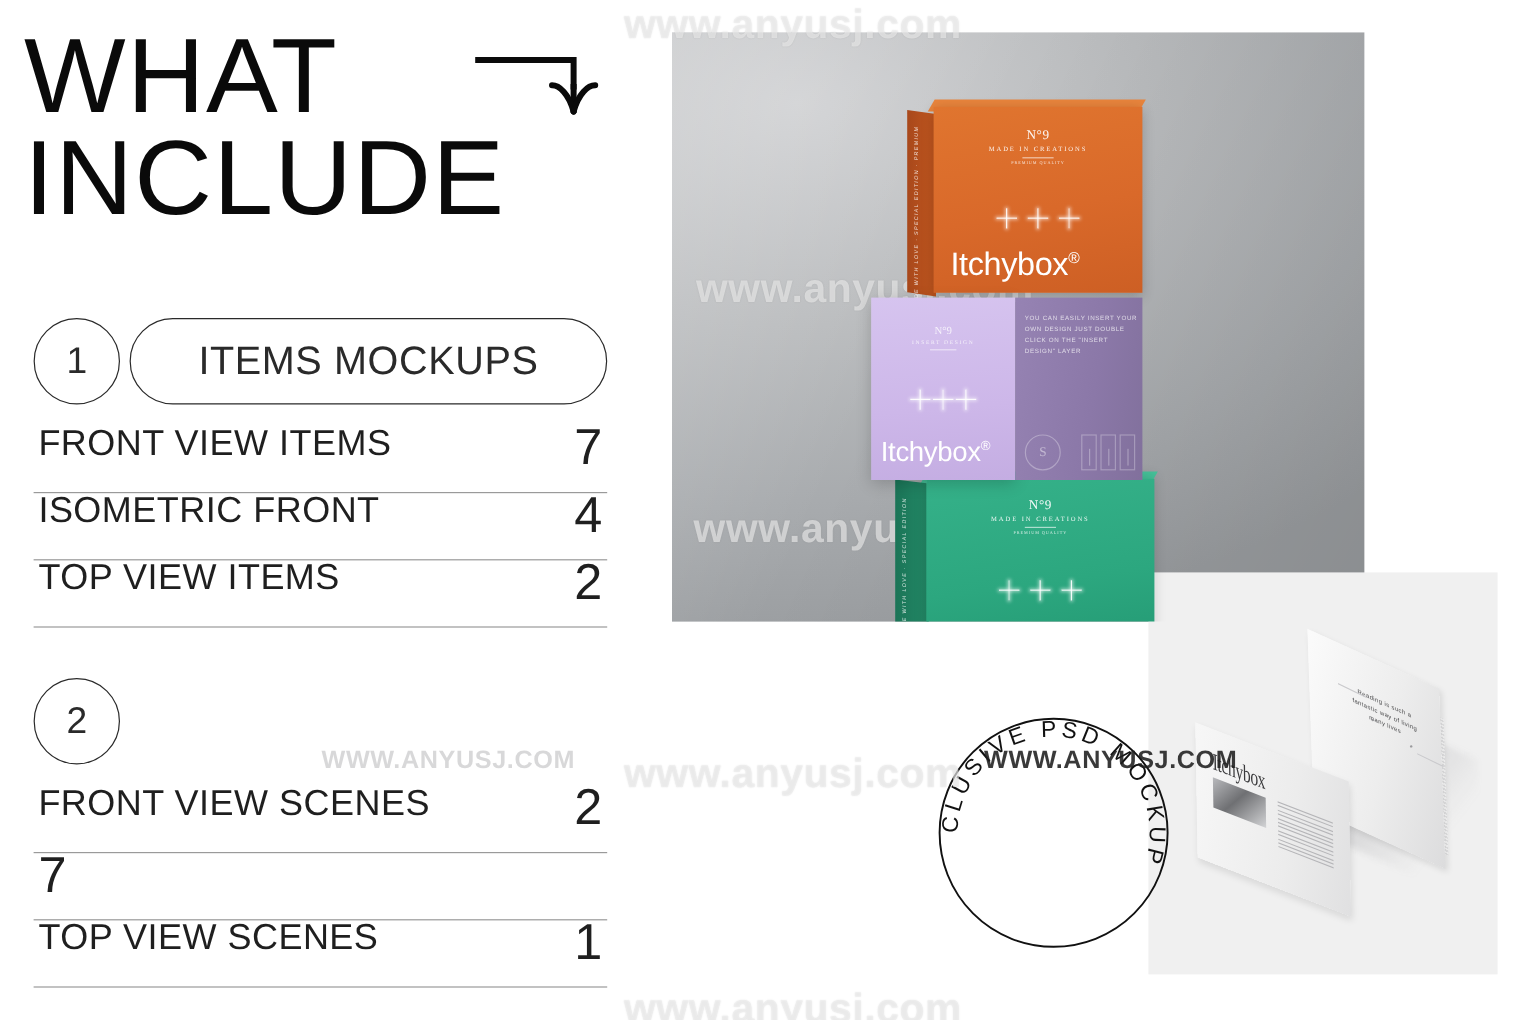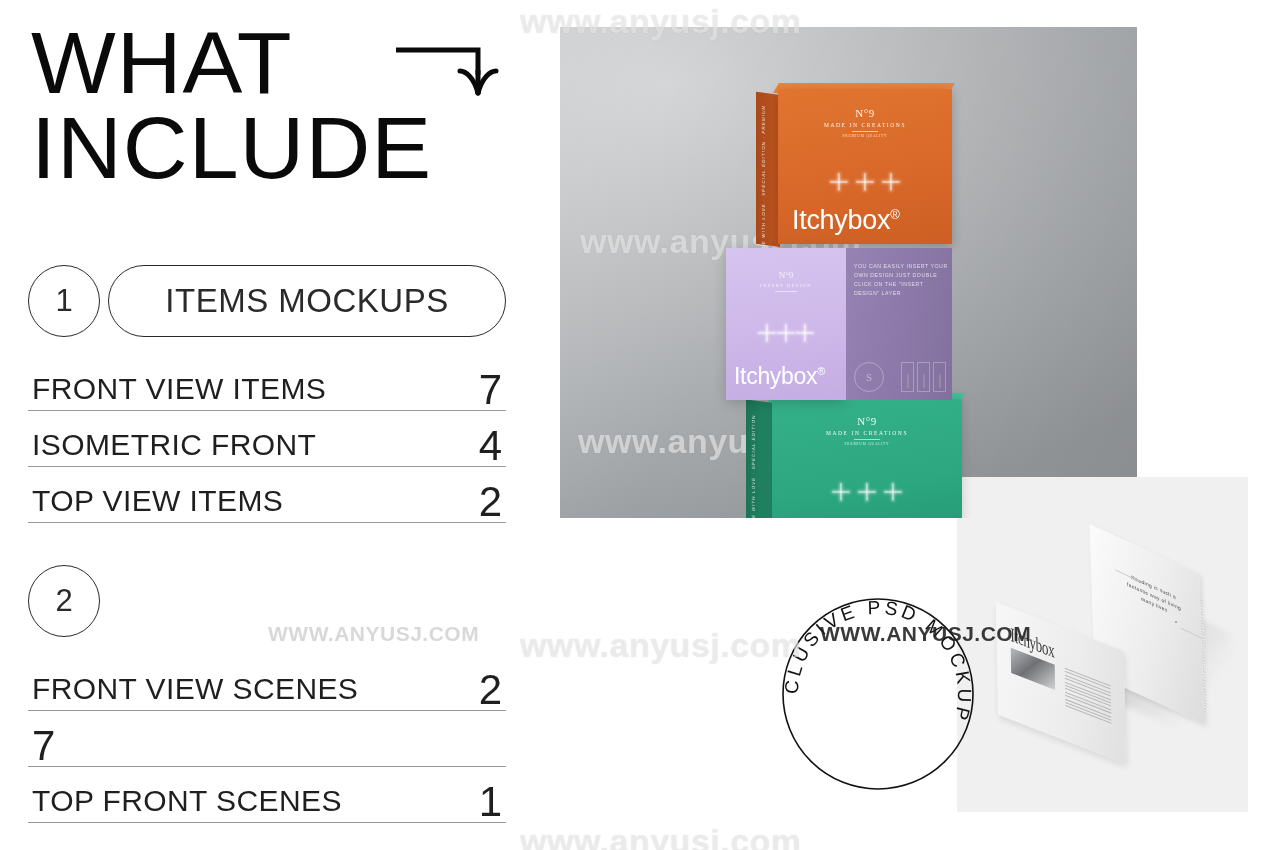--- a/index.html
+++ b/index.html
@@ -9,21 +9,21 @@
     font-family:"Liberation Sans", sans-serif;
     position:relative;
     overflow:hidden;
   }
 
   
   .left-col {
     position:absolute; left:0; top:0; width:530px; height:850px;
   }
 
-  .title-block { position:absolute; left:31px; top:20px; width:490px; }
+  .title-block { position:absolute; left:20px; top:20px; width:490px; }
   .title-line {
     font-family:"Liberation Sans", sans-serif;
     font-size:88px;
     line-height:0.97;
     letter-spacing:1px;
     font-weight:400;
     color:#0a0a0a;
     white-space:nowrap;
     transform:scaleX(1.02);
     transform-origin:left center;
@@ -55,21 +55,21 @@
     display:flex; align-items:center; justify-content:center;
     font-size:33px; letter-spacing:0.5px; color:#2a2a2a;
     white-space:nowrap;
   }
 
   .rows { margin-top:18px; }
   .row {
     position:relative;
     border-bottom:1.4px solid #9a9a9a;
     height:56px;
-    display:flex; align-items:flex-end; justify-content:space-between;
+    display:flex; align-items:flex-start; justify-content:space-between;
     padding:0 4px 2px 4px;
   }
   .row-label {
     font-size:30px; letter-spacing:0.4px; color:#1f1f1f;
     line-height:1; padding-bottom:4px;
   }
   .row-value {
     font-size:42px; color:#1f1f1f; line-height:0.85;
     font-weight:400;
   }
@@ -346,21 +346,21 @@
     </div>
     <div class="rows">
       <div class="row">
         <span class="row-label">FRONT VIEW SCENES</span>
         <span class="row-value">2</span>
       </div>
       <div class="row">
         <span class="row-value">7</span>
       </div>
       <div class="row">
-        <span class="row-label">TOP FRONT SCENES</span>
+        <span class="row-label">TOP VIEW SCENES</span>
         <span class="row-value">1</span>
       </div>
     </div>
   </div>
 </div>
 
 <div class="photo">
 
   <div class="box box-green">
     <div class="face-top"></div>

